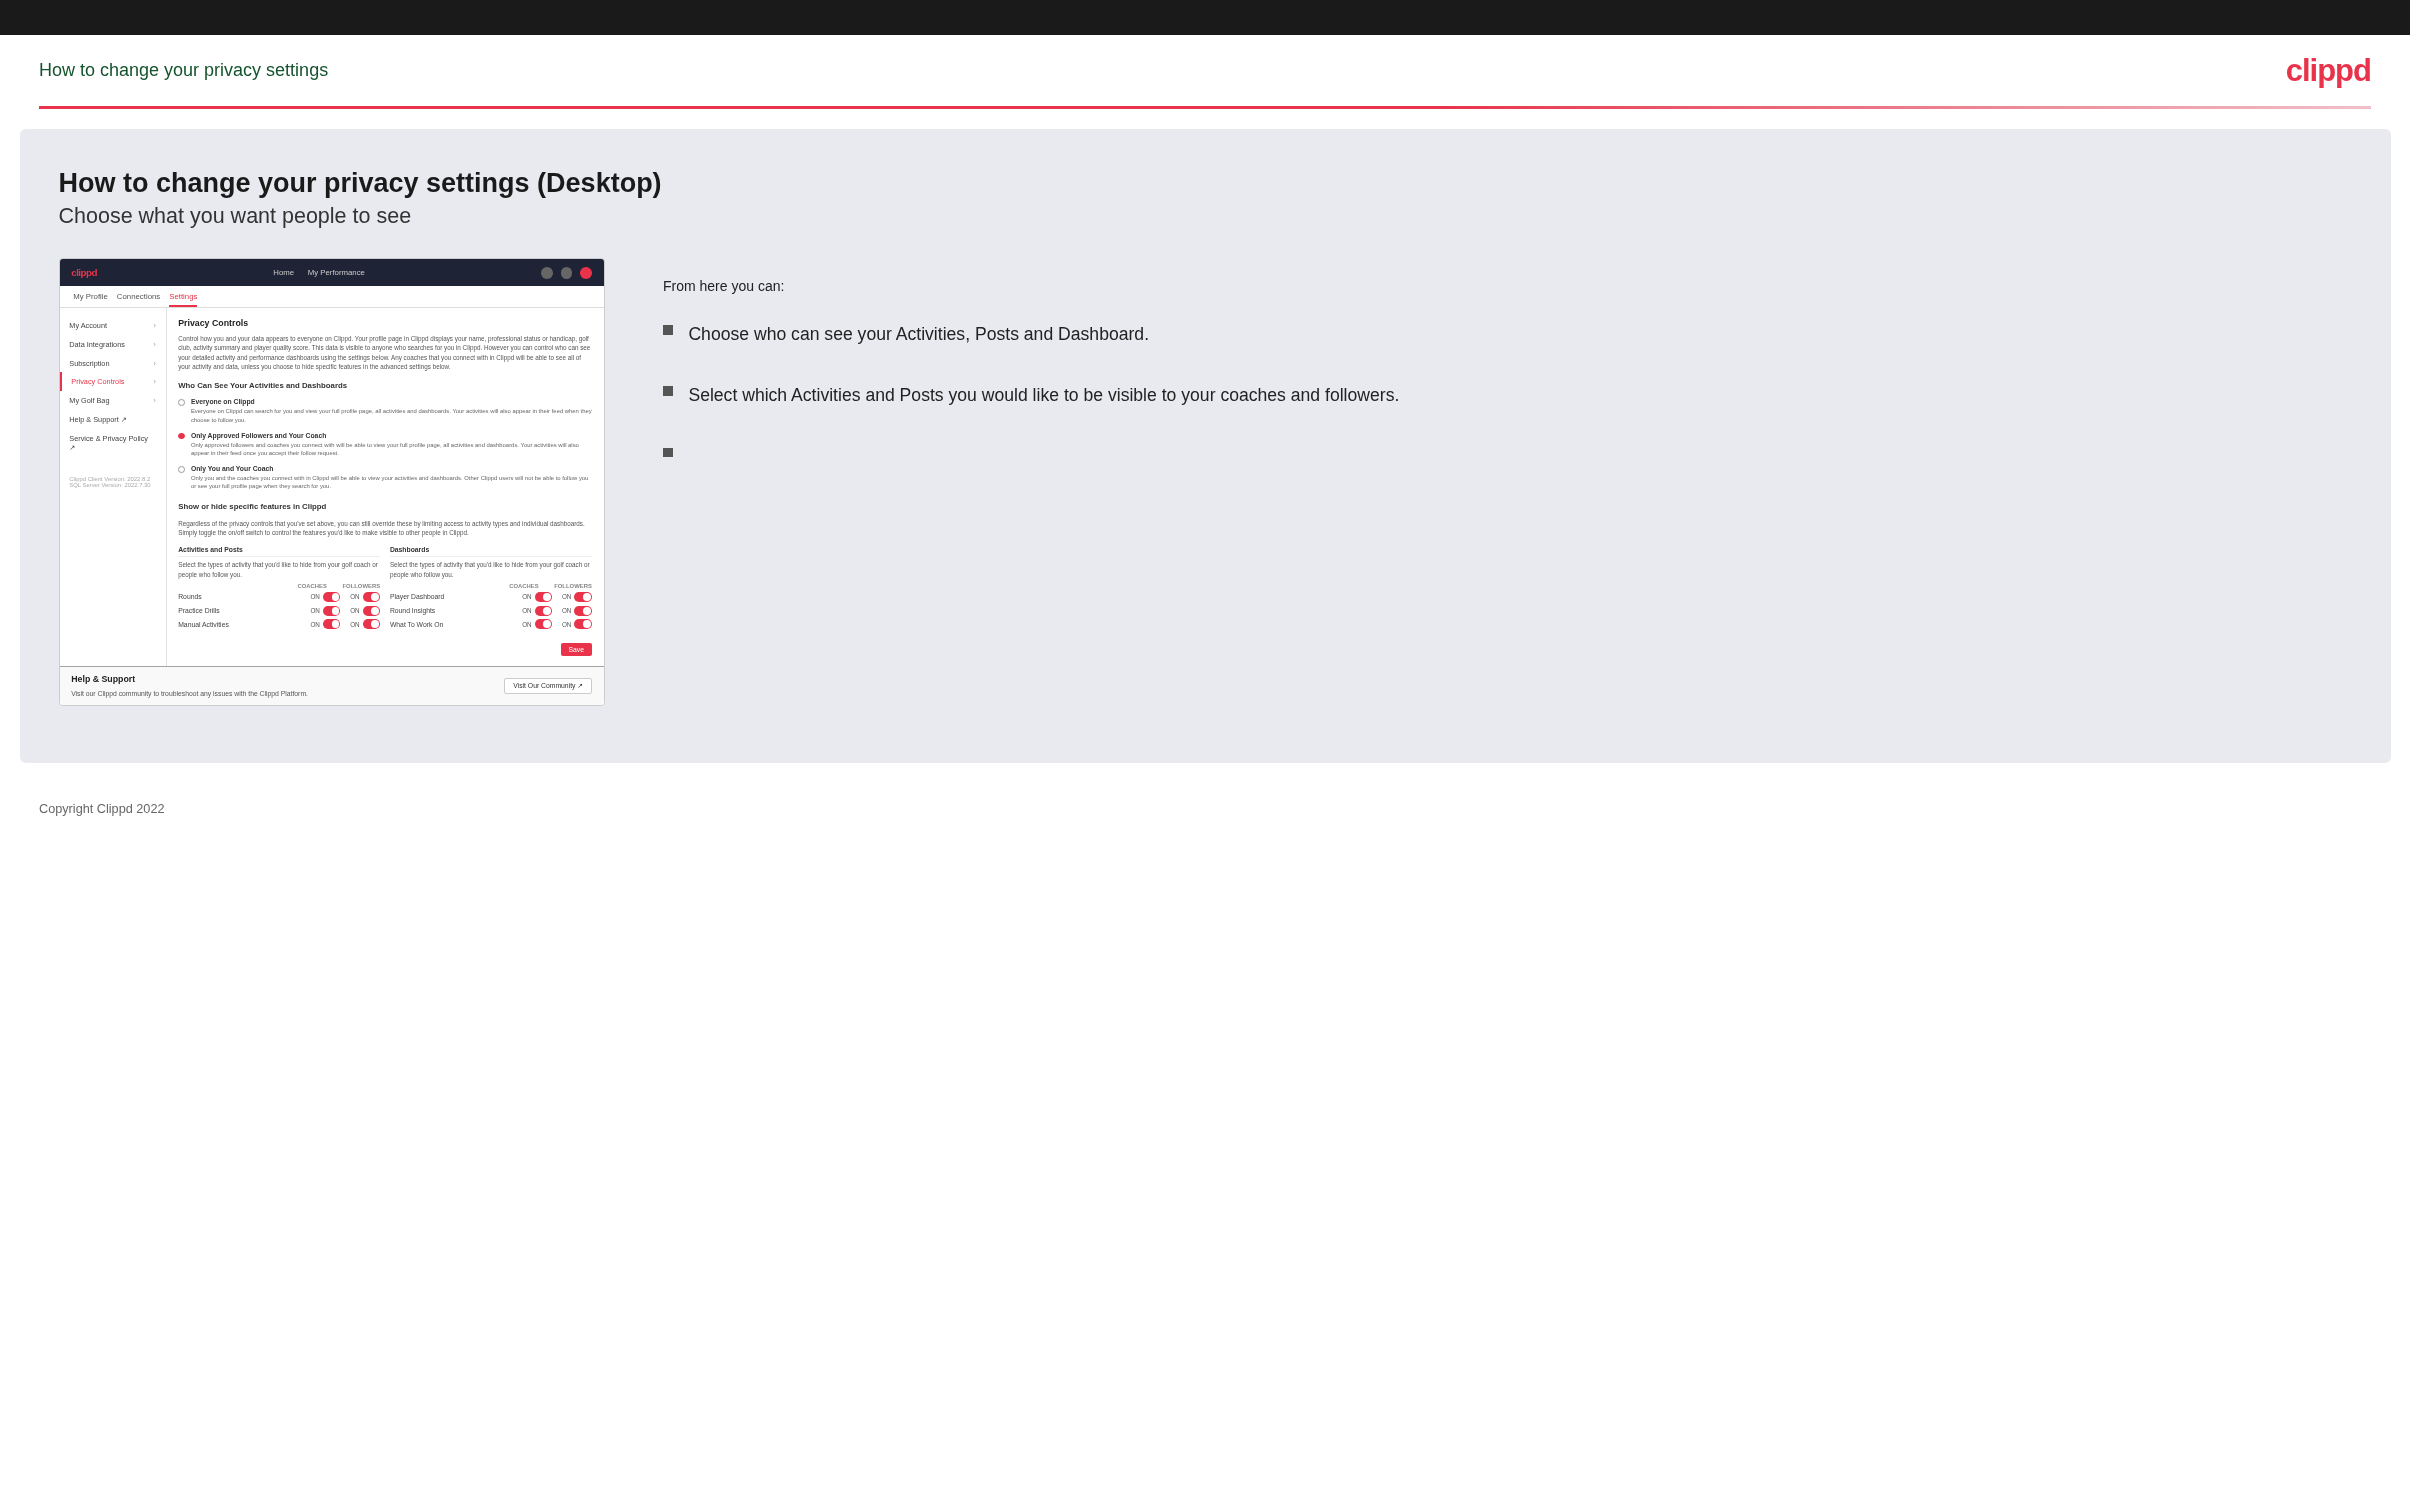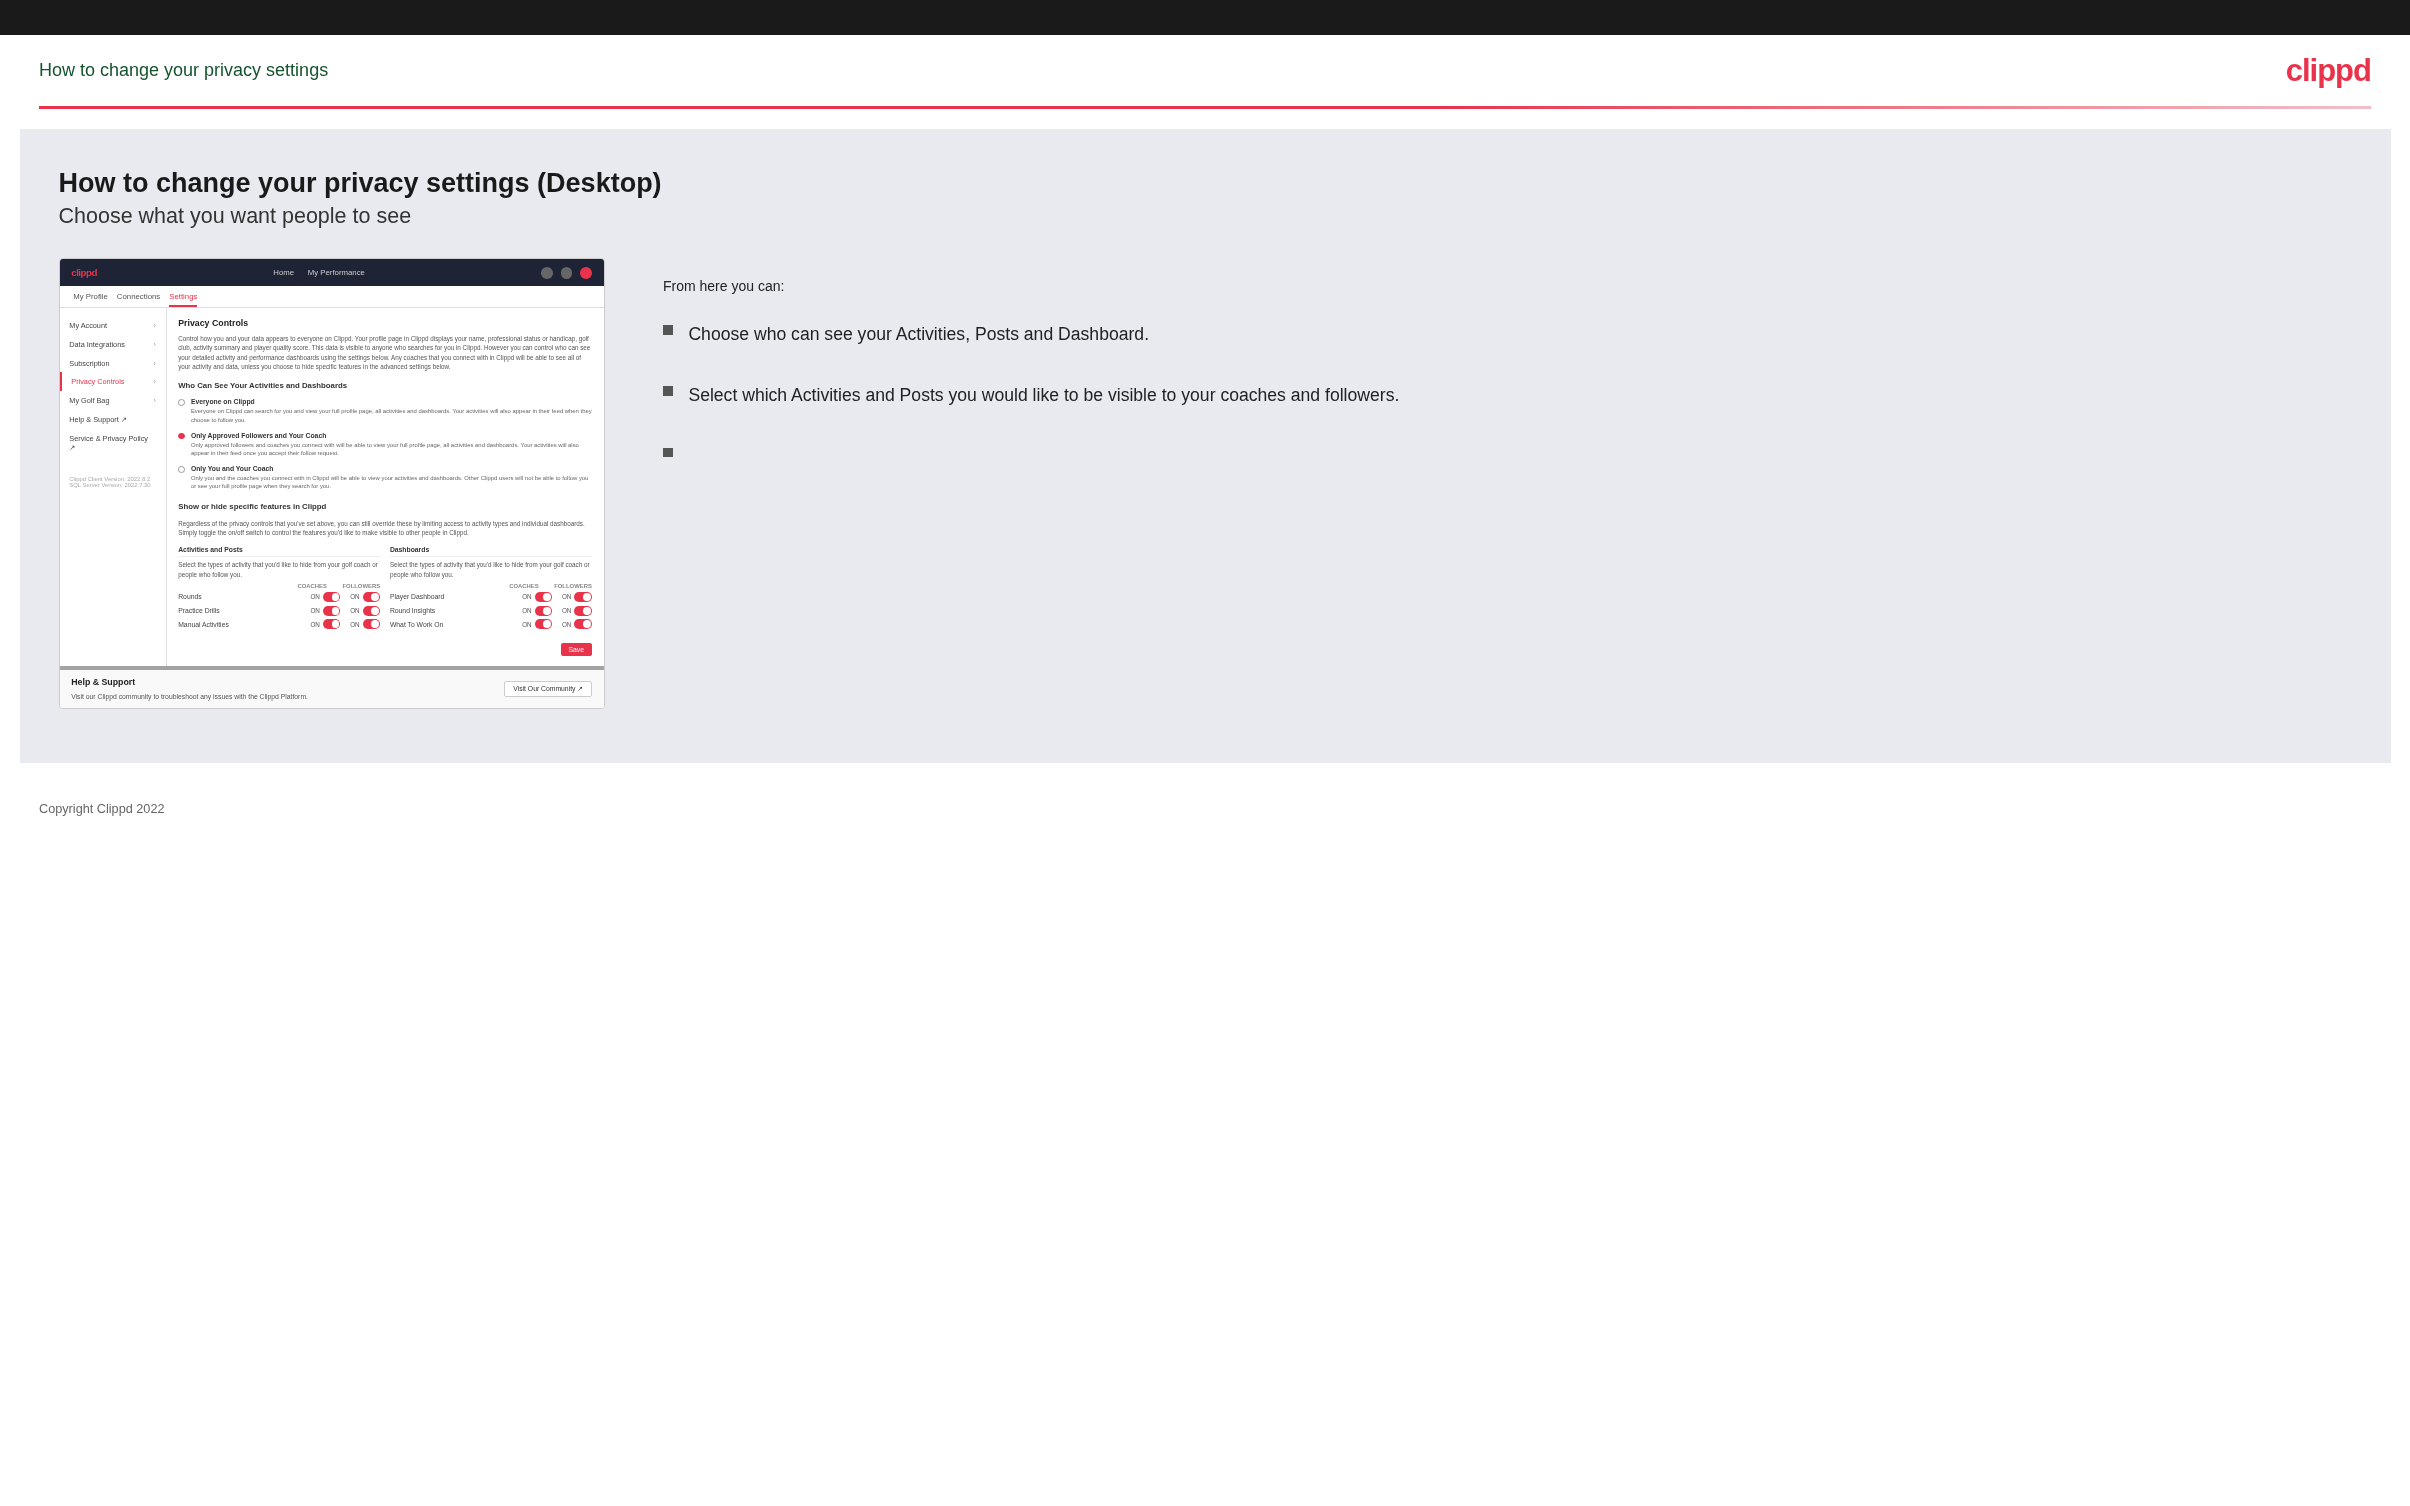--- a/index.html
+++ b/index.html
@@ -43,20 +43,21 @@
       background: linear-gradient(to right, #e8334a 60%, #f0c0c8 100%);
       margin: 0 39px;
     }
 
     
     .main-content {
       background: #e8eaf0;
       margin: 19.5px 19.5px;
       padding: 39px 39px 39px 39px;
       min-height: 634px;
+      border-radius: 6px;
     }
 
     .page-heading {
       font-size: 27px;
       font-weight: 700;
       color: #1a1a1a;
       margin-bottom: 5.9px;
     }
     .page-subheading {
       font-size: 21.5px;
@@ -308,21 +309,21 @@
       background: #e8334a;
       color: #fff;
       font-size: 6.8px;
       padding: 2.9px 7.8px;
       border-radius: 2px;
       border: none;
     }
 
     .mock-help-bar {
       background: #f9f9f9;
-      border-top: 4px solid #a3a3a3;
+      border-top: 1px solid #a3a3a3;
       display: flex;
       align-items: center;
       justify-content: space-between;
       padding: 7.8px 11.7px;
     }
     .mock-help-text {
       font-size: 6.8px;
       color: #555;
     }
     .mock-help-btn {

